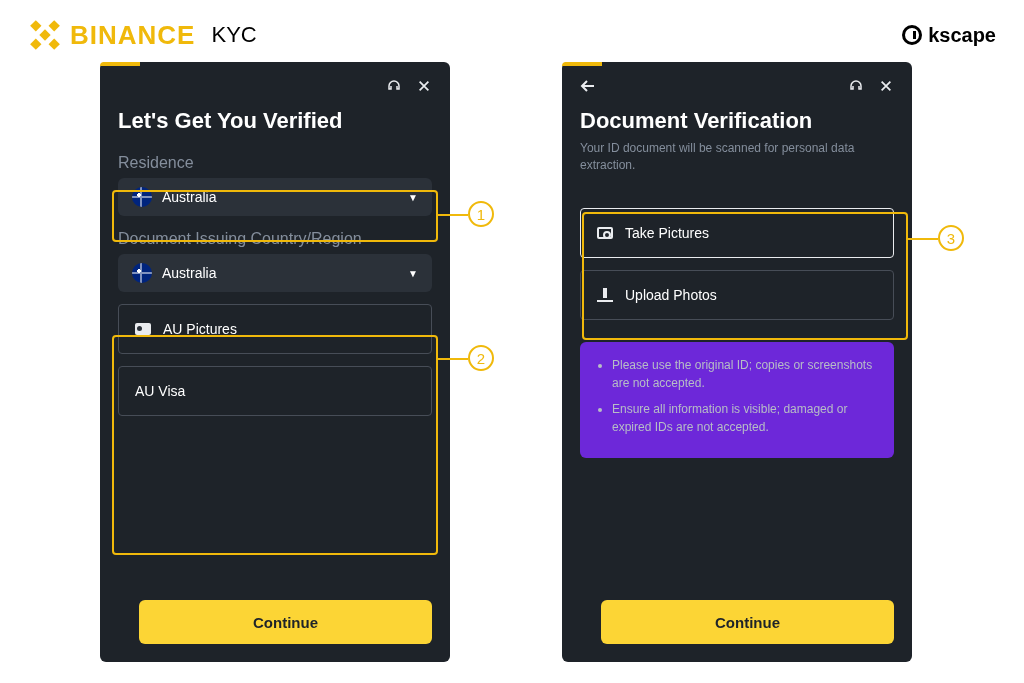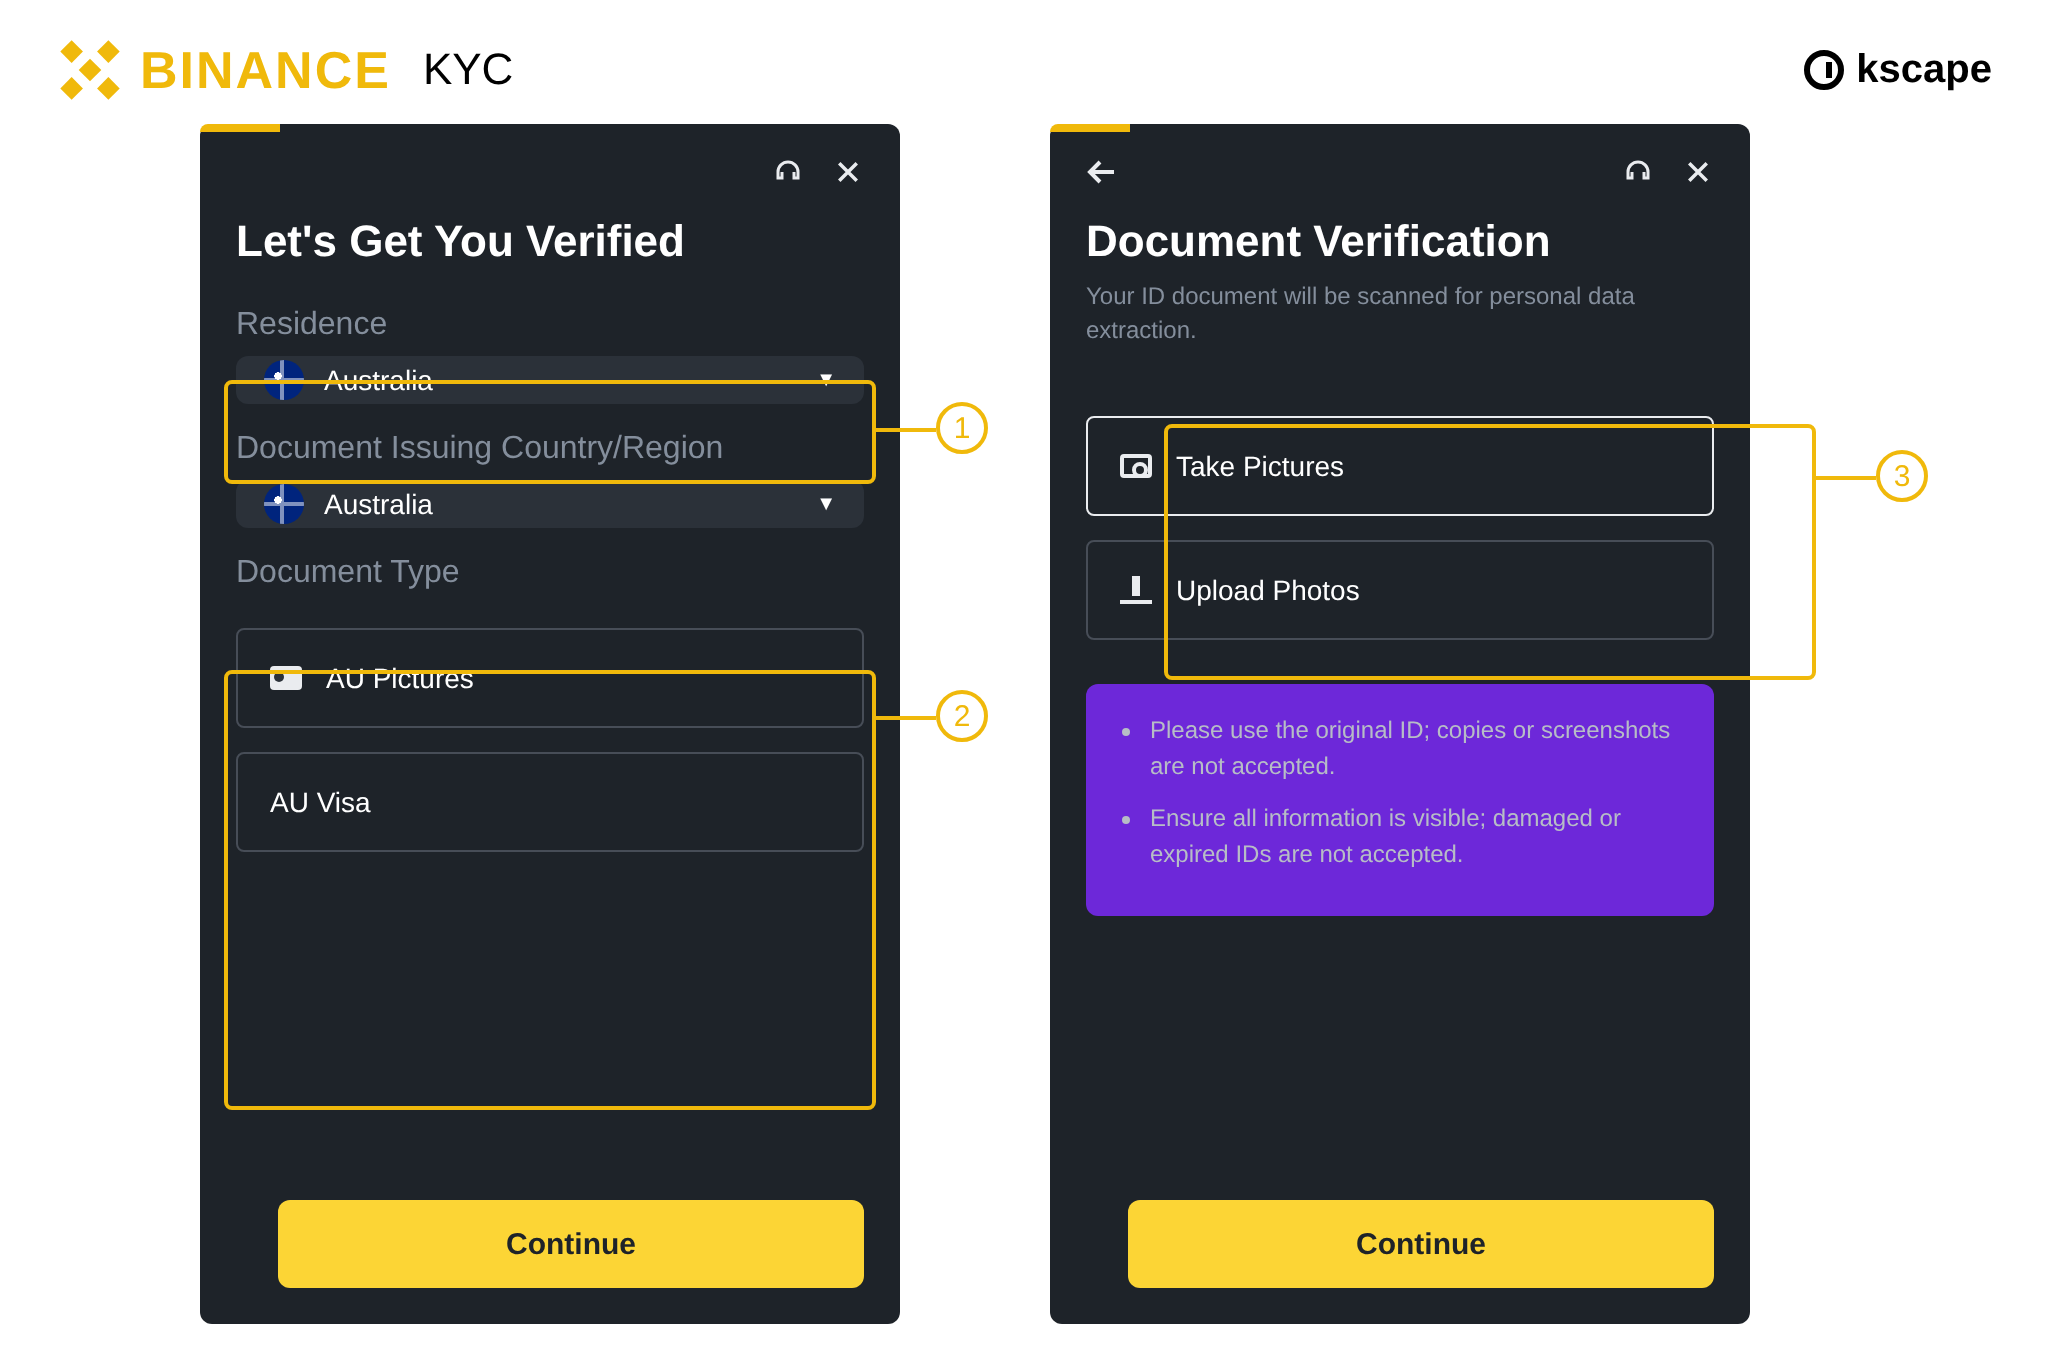--- a/index.html
+++ b/index.html
@@ -42,21 +42,21 @@
   }
   .kscape-mark {
     width:20px; height:20px; border-radius:50%;
     border:3px solid #000; position:relative;
   }
   .kscape-mark::after{
     content:""; position:absolute; top:3px; left:8px;
     width:3px; height:8px; background:#000;
   }
   .panels {
-    display:flex; gap: 75px;
+    display:flex; gap: 112px;
     padding: 0 0 0 100px;
   }
   .phone {
     width: 350px; height: 600px;
     background:#1E2329;
     border-radius: 6px;
     padding: 12px 18px 18px 18px;
     color:#EAECEF;
     display:flex; flex-direction:column;
     position:relative;
@@ -76,21 +76,21 @@
     color:#fff; font-size:22px; font-weight:700; margin-bottom:6px;
   }
   .subtext {
     color:#848E9C; font-size:12px; line-height:1.4; margin-bottom:16px;
   }
   .field-label {
     color:#848E9C; font-size:16px; margin-top:14px; margin-bottom:6px;
   }
   .dropdown {
     background:#2B3139; border-radius:6px;
-    height:24px; display:flex; align-items:center;
+    height:38px; display:flex; align-items:center;
     padding:0 14px; gap:10px; cursor:pointer;
   }
   .flag {
     width:20px; height:20px; border-radius:50%;
     background: radial-gradient(circle at 35% 40%, #fff 0 10%, transparent 11%),
                 linear-gradient(#00247D 0 0);
     position:relative; flex-shrink:0;
   }
   .flag::after{
     content:""; position:absolute; inset:0;
@@ -187,21 +187,20 @@
       <span class="caret">▼</span>
     </div>
 
     <div class="field-label">Document Issuing Country/Region</div>
     <div class="dropdown">
       <span class="flag"></span>
       <span class="dropdown-text">Australia</span>
       <span class="caret">▼</span>
     </div>
 
-    <div class="field-label">Document Type</div>
 
     <div class="option-card">
       <span class="option-icon"></span>
       <span class="option-text">AU Pictures</span>
     </div>
     <div class="option-card">
       <span class="option-text">AU Visa</span>
     </div>
 
     <button class="continue-btn">Continue</button>

